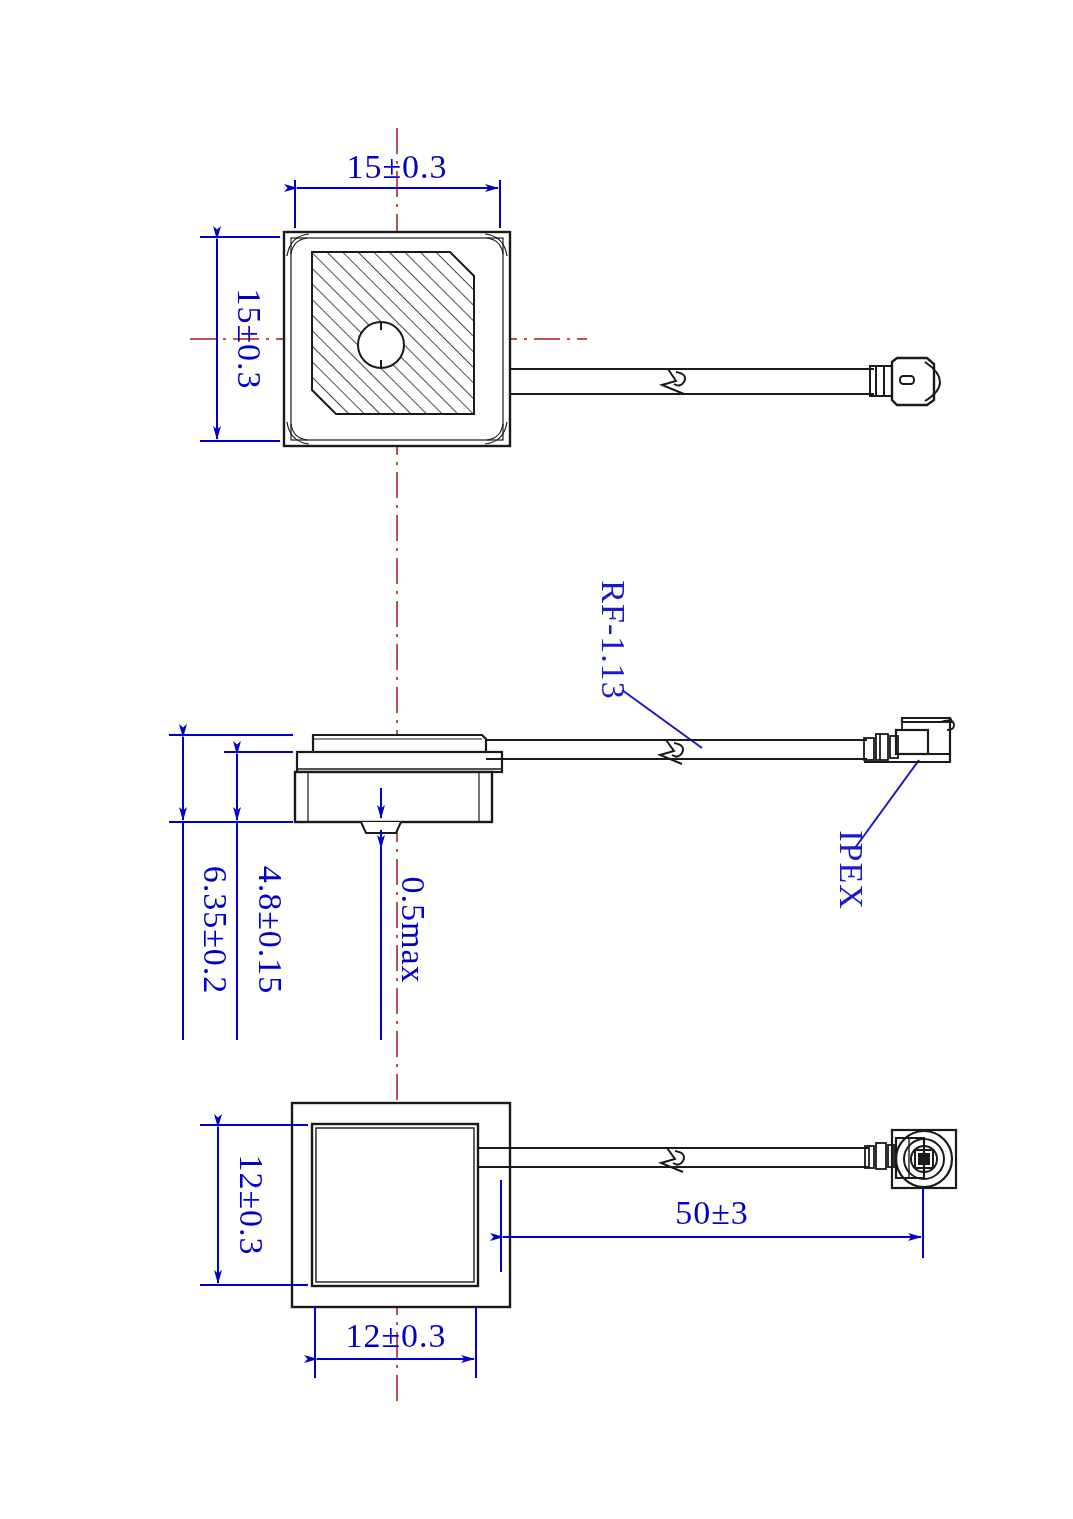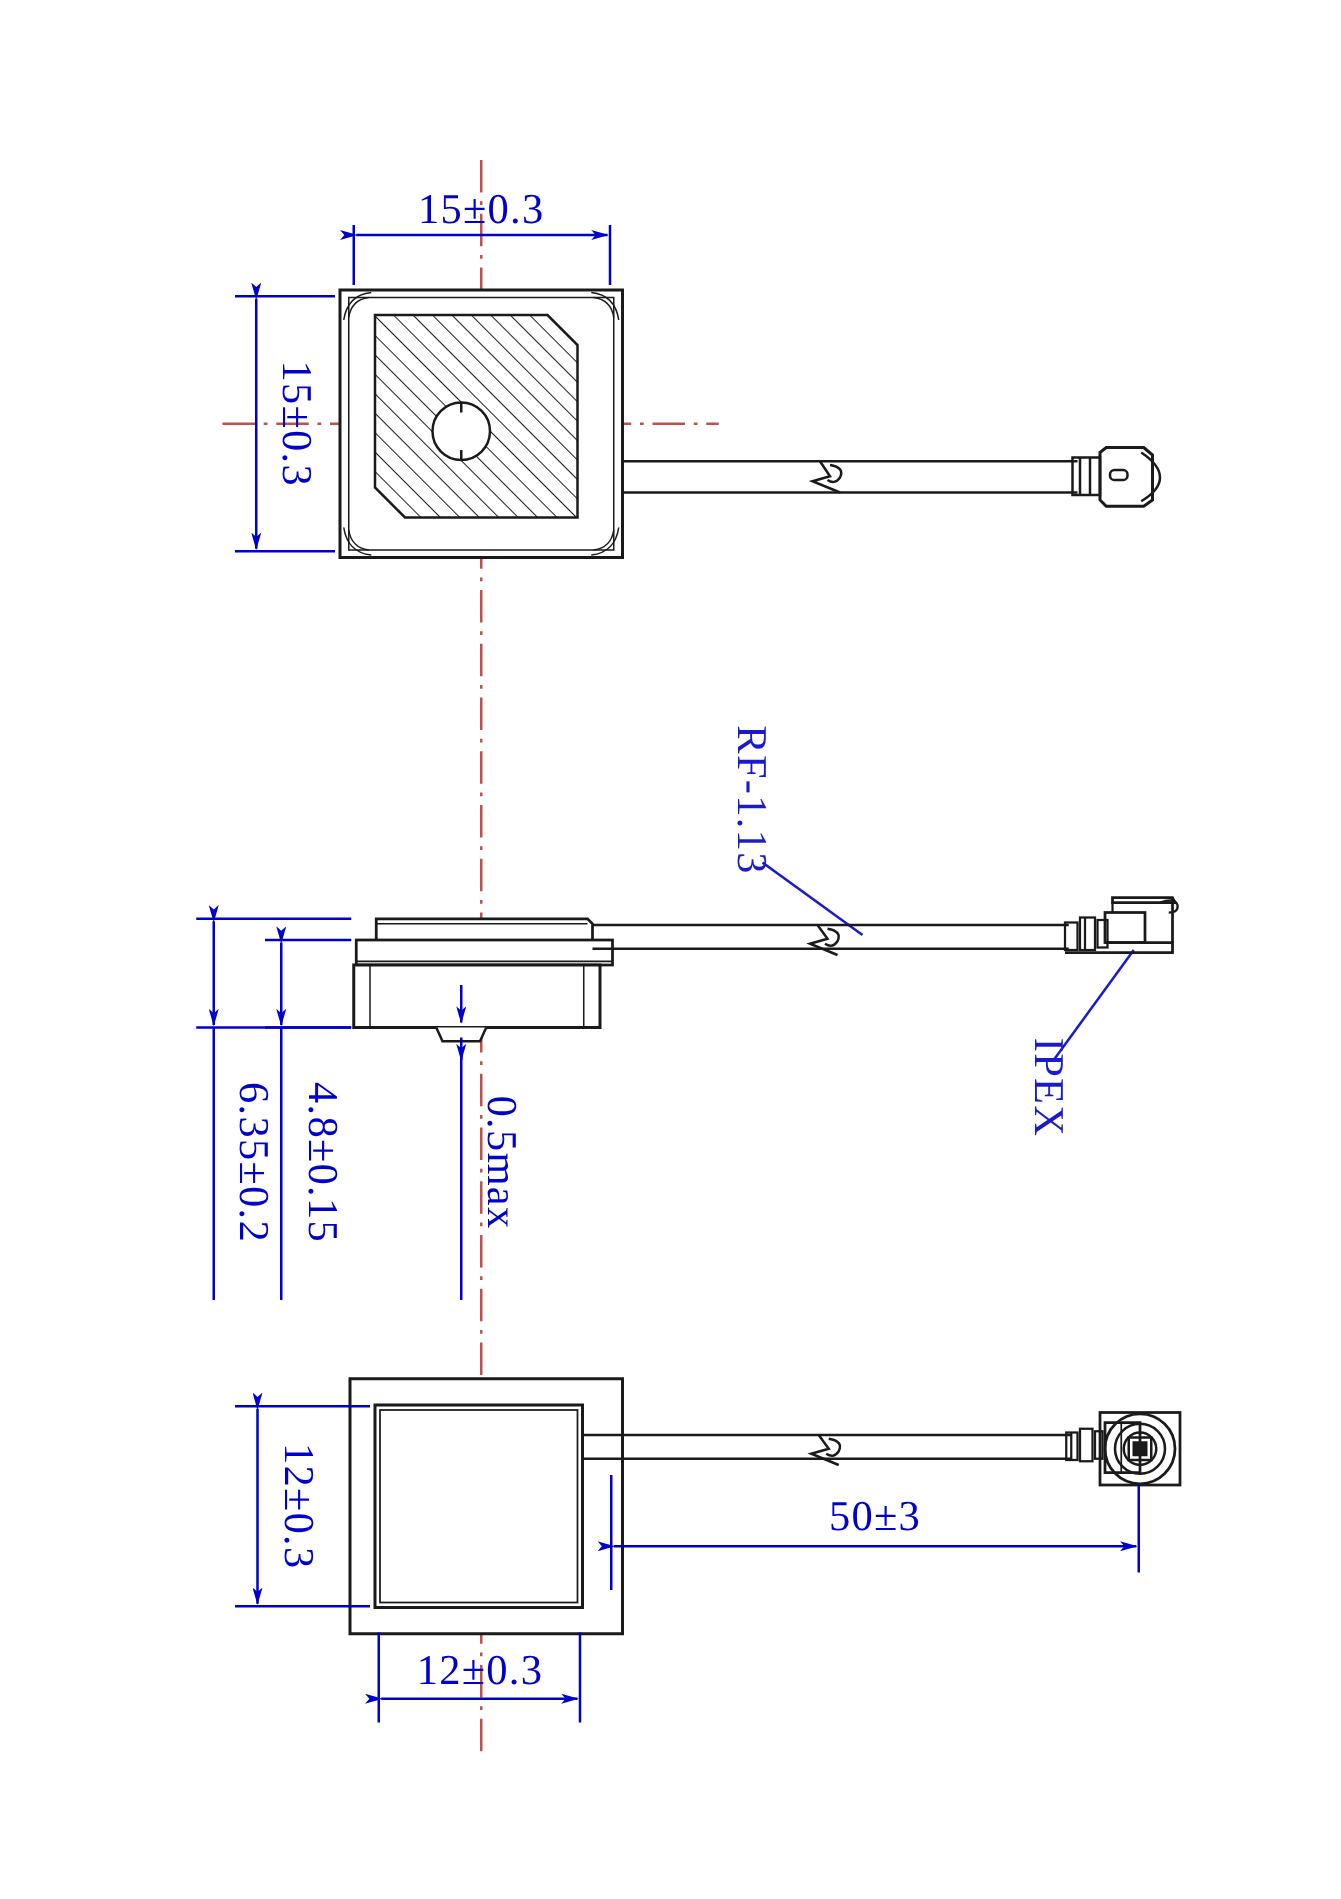--- a/index.html
+++ b/index.html
@@ -2,21 +2,21 @@
 <html><head>
 <meta charset="utf-8">
 <title>GPS Patch Antenna Mechanical Drawing</title>
 <style>
   html,body{margin:0;padding:0;background:#ffffff;}
   body{
     width:1073px;height:1519px;
     font-family:"Liberation Serif",serif;
     overflow:hidden;position:relative;
   }
-  #stage{position:absolute;left:0;top:0;width:862px;height:1519px;}
+  #stage{position:absolute;left:12px;top:0;width:862px;height:1519px;}
   svg{display:block;}
   .dimtext{
     font-family:"Liberation Serif",serif;
     font-size:34px;
     fill:#0000cc;
     letter-spacing:1px;
   }
   .labeltext{
     font-family:"Liberation Serif",serif;
     font-size:34px;

